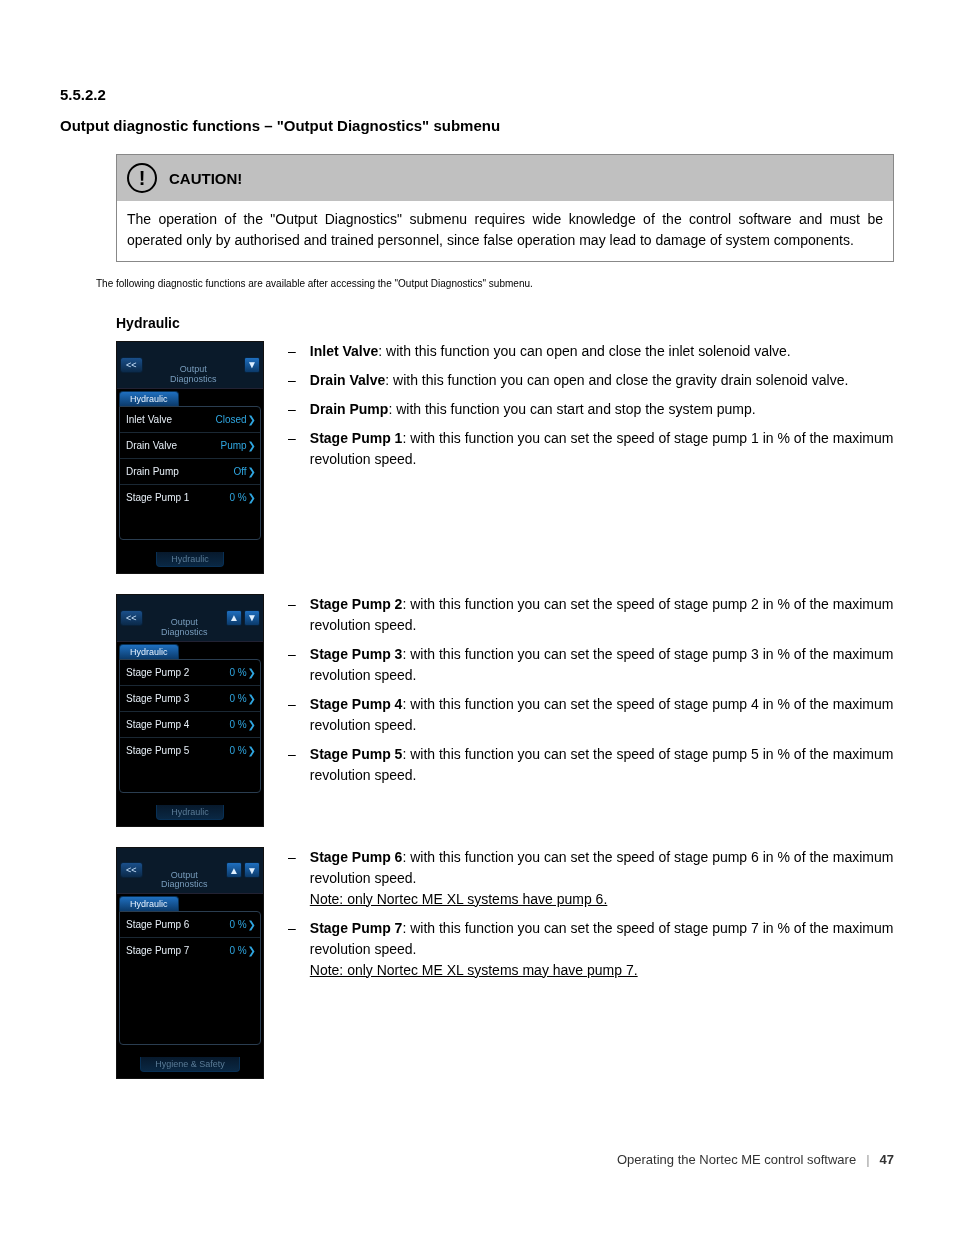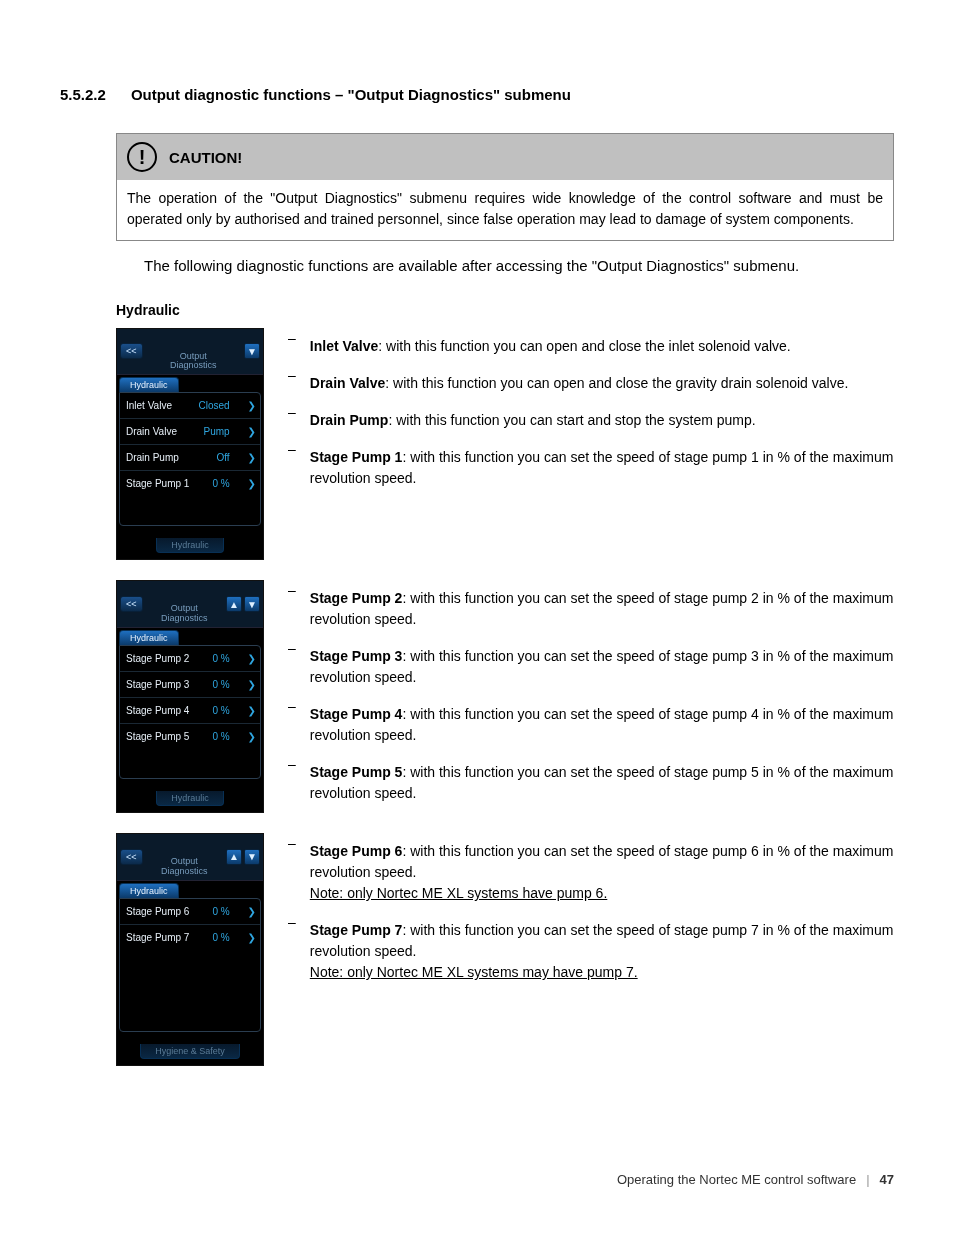--- a/index.html
+++ b/index.html
@@ -10,23 +10,24 @@
     height: 1235px;
     position: relative;
     color: #000;
   }
   .page {
     padding: 86px 60px 40px 60px;
   }
   .section-heading {
     font-size: 15px;
     font-weight: bold;
-    margin-bottom: 30px;
-    display: flex;
-    gap: 25px;
+    margin-bottom: 20px;
+    display: flex;
+    gap: 14px;
+    flex-direction: column;
   }
   .section-num { flex-shrink: 0; }
   .caution-box {
     margin-left: 56px;
     margin-right: 0;
     border: 1px solid #888;
     margin-bottom: 14px;
   }
   .caution-header {
     background: #c0c0c0;
@@ -46,22 +47,22 @@
     background: #c0c0c0;
     flex-shrink: 0;
   }
   .caution-body {
     padding: 8px 10px 10px 10px;
     font-size: 14px;
     line-height: 1.5;
     text-align: justify;
   }
   .intro-text {
-    margin-left: 84px;
-    font-size: 15px;
+    margin-left: 36px;
+    font-size: 10px;
     line-height: 1.5;
     margin-bottom: 24px;
   }
   .subsection-title {
     margin-left: 56px;
     font-weight: bold;
     font-size: 14px;
     margin-bottom: 10px;
   }
   .block-row {
@@ -143,21 +144,21 @@
     justify-content: space-between;
     align-items: center;
     padding: 7px 4px 7px 6px;
     border-bottom: 1px solid #1a2834;
     font-size: 10px;
   }
   .screen-row:last-child { border-bottom: none; }
   .sr-label { color: #e6eef6; }
   .sr-value {
     color: #2fa6e0;
-    display: flex; align-items: center; gap: 18px;
+    display: flex; align-items: center; gap: 1px;
     font-size: 10px;
   }
   .sr-arrow { color: #2fa6e0; font-size: 10px; }
   .footer-tab-row {
     display: flex;
     justify-content: center;
     margin-top: 12px;
     padding: 0 2px;
     gap: 2px;
   }
@@ -179,27 +180,27 @@
     font-size: 14px;
     line-height: 1.5;
     flex: 1;
   }
   .desc-item {
     display: flex;
     gap: 14px;
     margin-bottom: 8px;
   }
   .desc-dash { flex-shrink: 0; }
-  .desc-body { flex: 1; margin-top: 8px; }
+  .desc-body { flex: 1; }
   .desc-term { font-weight: bold; }
   .desc-note { display: block; text-decoration: underline; }
   
   .page-footer {
     position: absolute;
-    bottom: 48px;
+    bottom: 68px;
     right: 60px;
     font-size: 13px;
     color: #333;
     display: flex;
     align-items: center;
     gap: 10px;
   }
   .page-footer .sep { color: #999; }
   .page-num { font-weight: bold; }
 </style>

